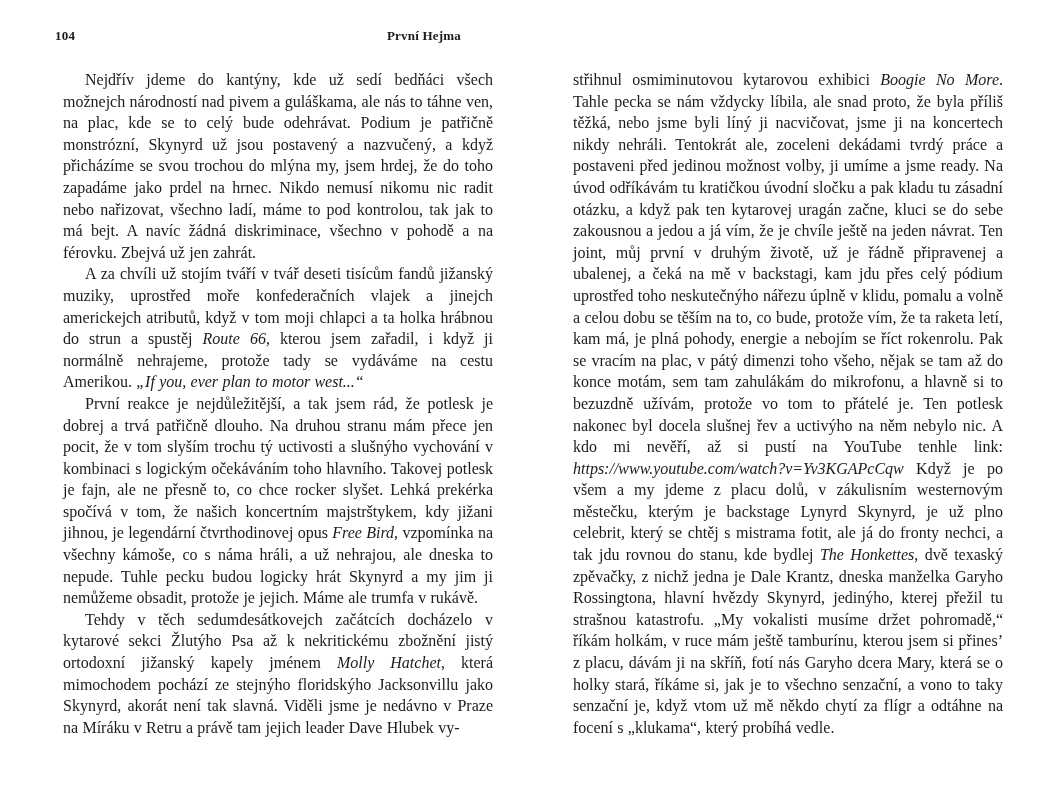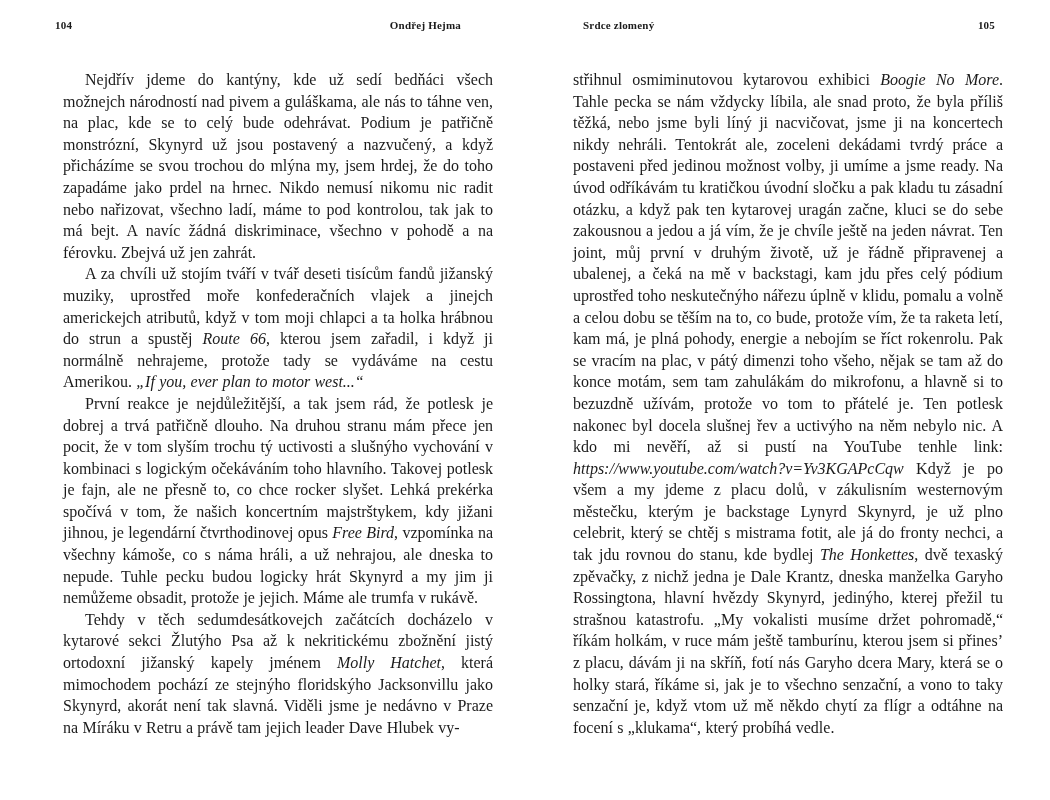--- a/index.html
+++ b/index.html
@@ -24,27 +24,27 @@
     position: absolute;
     top: 0;
     width: 430px;
     height: 800px;
   }
   .page-left  { left: 55px; }
   .page-right { left: 565px; }
 
   .running-header {
     position: absolute;
-    top: 19px;
+    top: 28px;
     left: 0;
     width: 430px;
     display: flex;
     justify-content: space-between;
     align-items: baseline;
-    font-size: 11px;
+    font-size: 13px;
     font-weight: bold;
     letter-spacing: 0.2px;
   }
   .page-left  .running-head { padding-right: 24px; }
   .page-right .running-head { padding-left: 18px; }
 
   .body-text {
     position: absolute;
     top: 69px;
     left: 8px;
@@ -63,33 +63,29 @@
   .para i { }
 </style>
 </head>
 <body>
 
 <div class="spread">
 
   <div class="page page-left">
     <div class="running-header">
       <span class="page-num">104</span>
-      <span class="running-head">Ondřej Hejma</span>
+      <span class="running-head">První Hejma</span>
     </div>
     <div class="body-text">
         <p class="para"><span>Nejdřív jdeme do kantýny, kde už sedí bedňáci všech možnejch národností nad pivem a guláškama, ale nás to táhne ven, na plac, kde se to celý bude odehrávat. Podium je patřičně monstrózní, Skynyrd už jsou postavený a nazvučený, a když přicházíme se svou trochou do mlýna my, jsem hrdej, že do toho zapadáme jako prdel na hrnec. Nikdo nemusí nikomu nic radit nebo nařizovat, všechno ladí, máme to pod kontrolou, tak jak to má bejt. A navíc žádná diskriminace, všechno v pohodě a na férovku. Zbejvá už jen zahrát.</span></p>
         <p class="para"><span>A za chvíli už stojím tváří v tvář deseti tisícům fandů jižanský muziky, uprostřed moře konfederačních vlajek a jinejch americkejch atributů, když v tom moji chlapci a ta holka hrábnou do strun a spustěj </span><i>Route 66</i><span>, kterou jsem zařadil, i když ji normálně nehrajeme, protože tady se vydáváme na cestu Amerikou. </span><i>„If you, ever plan to motor west...“</i></p>
         <p class="para"><span>První reakce je nejdůležitější, a tak jsem rád, že potlesk je dobrej a trvá patřičně dlouho. Na druhou stranu mám přece jen pocit, že v tom slyším trochu tý uctivosti a slušnýho vychování v kombinaci s logickým očekáváním toho hlavního. Takovej potlesk je fajn, ale ne přesně to, co chce rocker slyšet. Lehká prekérka spočívá v tom, že našich koncertním majstrštykem, kdy jižani jihnou, je legendární čtvrthodinovej opus </span><i>Free Bird</i><span>, vzpomínka na všechny kámoše, co s náma hráli, a už nehrajou, ale dneska to nepude. Tuhle pecku budou logicky hrát Skynyrd a my jim ji nemůžeme obsadit, protože je jejich. Máme ale trumfa v rukávě.</span></p>
         <p class="para"><span>Tehdy v těch sedumdesátkovejch začátcích docházelo v kytarové sekci Žlutýho Psa až k nekritickému zbožnění jistý ortodoxní jižanský kapely jménem </span><i>Molly Hatchet</i><span>, která mimochodem pochází ze stejnýho floridskýho Jacksonvillu jako Skynyrd, akorát není tak slavná. Viděli jsme je nedávno v Praze na Míráku v Retru a právě tam jejich leader Dave Hlubek vy-</span></p>
       </div>
   </div>
 
   <div class="page page-right">
-    <div class="running-header">
-      <span class="running-head">Srdce zlomený</span>
-      <span class="page-num">105</span>
-    </div>
     <div class="body-text">
         <p class="para no-indent"><span>střihnul osmiminutovou kytarovou exhibici </span><i>Boogie No More</i><span>. Tahle pecka se nám vždycky líbila, ale snad proto, že byla příliš těžká, nebo jsme byli líný ji nacvičovat, jsme ji na koncertech nikdy nehráli. Tentokrát ale, zoceleni dekádami tvrdý práce a postaveni před jedinou možnost volby, ji umíme a jsme ready. Na úvod odříkávám tu kratičkou úvodní sločku a pak kladu tu zásadní otázku, a když pak ten kytarovej uragán začne, kluci se do sebe zakousnou a jedou a já vím, že je chvíle ještě na jeden návrat. Ten joint, můj první v druhým životě, už je řádně připravenej a ubalenej, a čeká na mě v backstagi, kam jdu přes celý pódium uprostřed toho neskutečnýho nářezu úplně v klidu, pomalu a volně a celou dobu se těším na to, co bude, protože vím, že ta raketa letí, kam má, je plná pohody, energie a nebojím se říct rokenrolu. Pak se vracím na plac, v pátý dimenzi toho všeho, nějak se tam až do konce motám, sem tam zahulákám do mikrofonu, a hlavně si to bezuzdně užívám, protože vo tom to přátelé je. Ten potlesk nakonec byl docela slušnej řev a uctivýho na něm nebylo nic. A kdo mi nevěří, až si pustí na YouTube tenhle link: </span><i>https://www.youtube.com/watch?v=Yv3KGAPcCqw</i><span> Když je po všem a my jdeme z placu dolů, v zákulisním westernovým městečku, kterým je backstage Lynyrd Skynyrd, je už plno celebrit, který se chtěj s mistrama fotit, ale já do fronty nechci, a tak jdu rovnou do stanu, kde bydlej </span><i>The Honkettes</i><span>, dvě texaský zpěvačky, z nichž jedna je Dale Krantz, dneska manželka Garyho Rossingtona, hlavní hvězdy Skynyrd, jedinýho, kterej přežil tu strašnou katastrofu. „My vokalisti musíme držet pohromadě,“ říkám holkám, v ruce mám ještě tamburínu, kterou jsem si přines’ z placu, dávám ji na skříň, fotí nás Garyho dcera Mary, která se o holky stará, říkáme si, jak je to všechno senzační, a vono to taky senzační je, když vtom už mě někdo chytí za flígr a odtáhne na focení s „klukama“, který probíhá vedle.</span></p>
       </div>
   </div>
 
 </div>
 
 </body></html>

